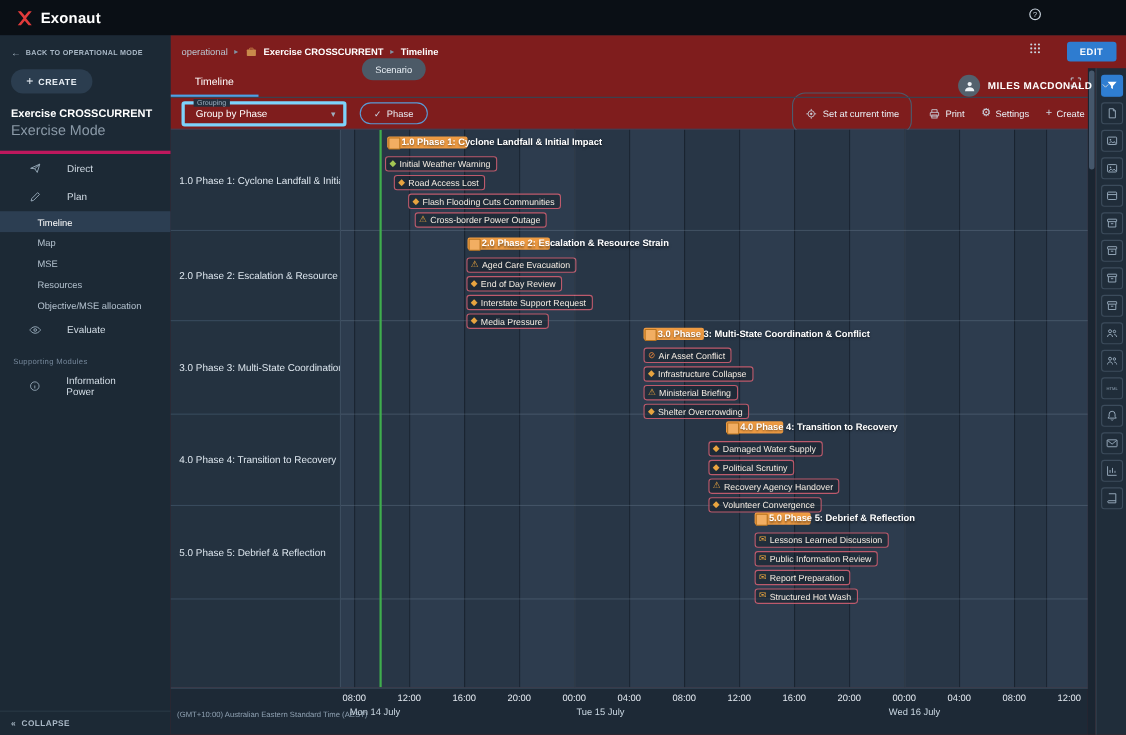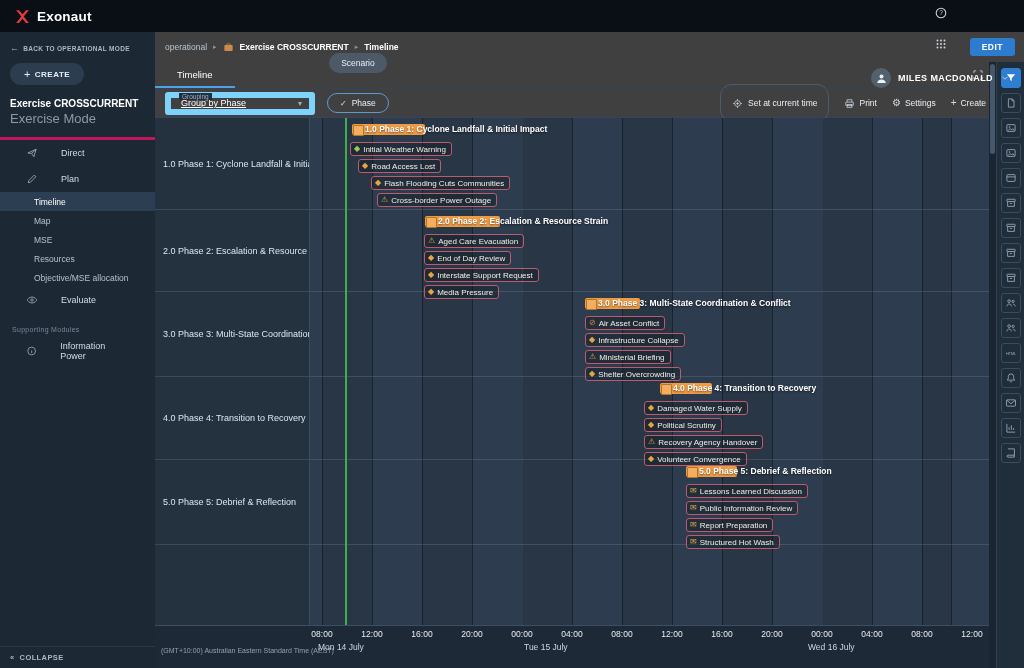--- a/index.html
+++ b/index.html
@@ -38,41 +38,41 @@
   .sb-item svg { width:12px; height:12px; color:#9db0bf; }
   .sb-child { height:19px; padding-left:34px; display:flex; align-items:center;
     color:#b4c2cf; font-size:8.5px; }
   .sb-child.active { color:#fff; background:#2c3e52; }
   .sb-section { color:#75879a; font-size:7px; padding:13px 12px 5px; letter-spacing:.3px; }
   .sb-collapse { position:absolute; bottom:0; left:0; right:0; height:22px; border-top:1px solid #2a3946;
     display:flex; align-items:center; gap:5px; padding:0 10px; color:#a9b8c6; font-size:7.5px;
     font-weight:bold; letter-spacing:.4px; }
 
   
-  .main { position:absolute; top:32px; left:155px; right:0; bottom:0; background:#404040; }
+  .main { position:absolute; top:32px; left:155px; right:0; bottom:0; background:#7f1d1d; }
 
   .breadcrumb-row { height:30px; display:flex; align-items:center; gap:6px; padding:0 9px 0 10px;
     font-size:8.5px; color:#b9c6d2; }
   .bc-sep { color:#8195a6; font-size:7px; }
   .bc-strong { color:#fff; font-weight:bold; }
   .bc-icon svg { width:11px; height:11px; }
   .edit-btn { margin-left:auto; background:#2e7cd0; color:#fff; font-size:8.5px; font-weight:bold;
     padding:4px 12px; border-radius:3px; letter-spacing:.5px; }
 
   .tab-row { height:27px; margin-right:28px; border-bottom:1px solid #364555; display:flex;
     align-items:stretch; position:relative; }
   .tab { padding:0 22px; display:flex; align-items:center; color:#fff; font-size:9.5px;
     border-bottom:2px solid #4aa3e8; }
   .fullscreen { position:absolute; right:12px; top:7px; color:#b9c6d2; }
   .fullscreen svg { width:12px; height:12px; }
 
   .toolbar { height:29px; margin-right:28px; display:flex; align-items:center; gap:8px;
     padding:0 10px; border-bottom:1px solid #36455f; }
-  .group-select { position:relative; min-width:150px; height:23px; border:6px solid #7dd3fc;
-    border-radius:3px; display:flex; align-items:center; padding:0 22px 0 10px; color:#fff; font-size:9px;text-decoration:underline; }
+  .group-select { position:relative; min-width:150px; height:23px; border:3px solid #7dd3fc;
+    border-radius:3px; display:flex; align-items:center; padding:0 22px 0 10px; color:#fff; font-size:9px; }
   .group-select .lbl { position:absolute; top:-5px; left:8px; font-size:6.5px; color:#9db0c0;
     background:#232f3d; padding:0 3px; }
   .group-select .caret { position:absolute; right:7px; color:#9db0c0; font-size:8px; }
   .chips { display:flex; align-items:center; gap:20px; margin-left:4px;flex-direction:column; }
   .chip { height:20px; border-radius:11px; display:flex; align-items:center; gap:5px;
     padding:0 12px; font-size:8.5px; color:#e9eff5; }
   .chip.solid { background:#4c5a67; }
   .chip.outline { border:1px solid #5a9bd6; }
   .chip .check { color:#cfe4f6; font-size:8px; }
   .toolbar-right { margin-left:auto; display:flex; align-items:center; gap:15px; }

